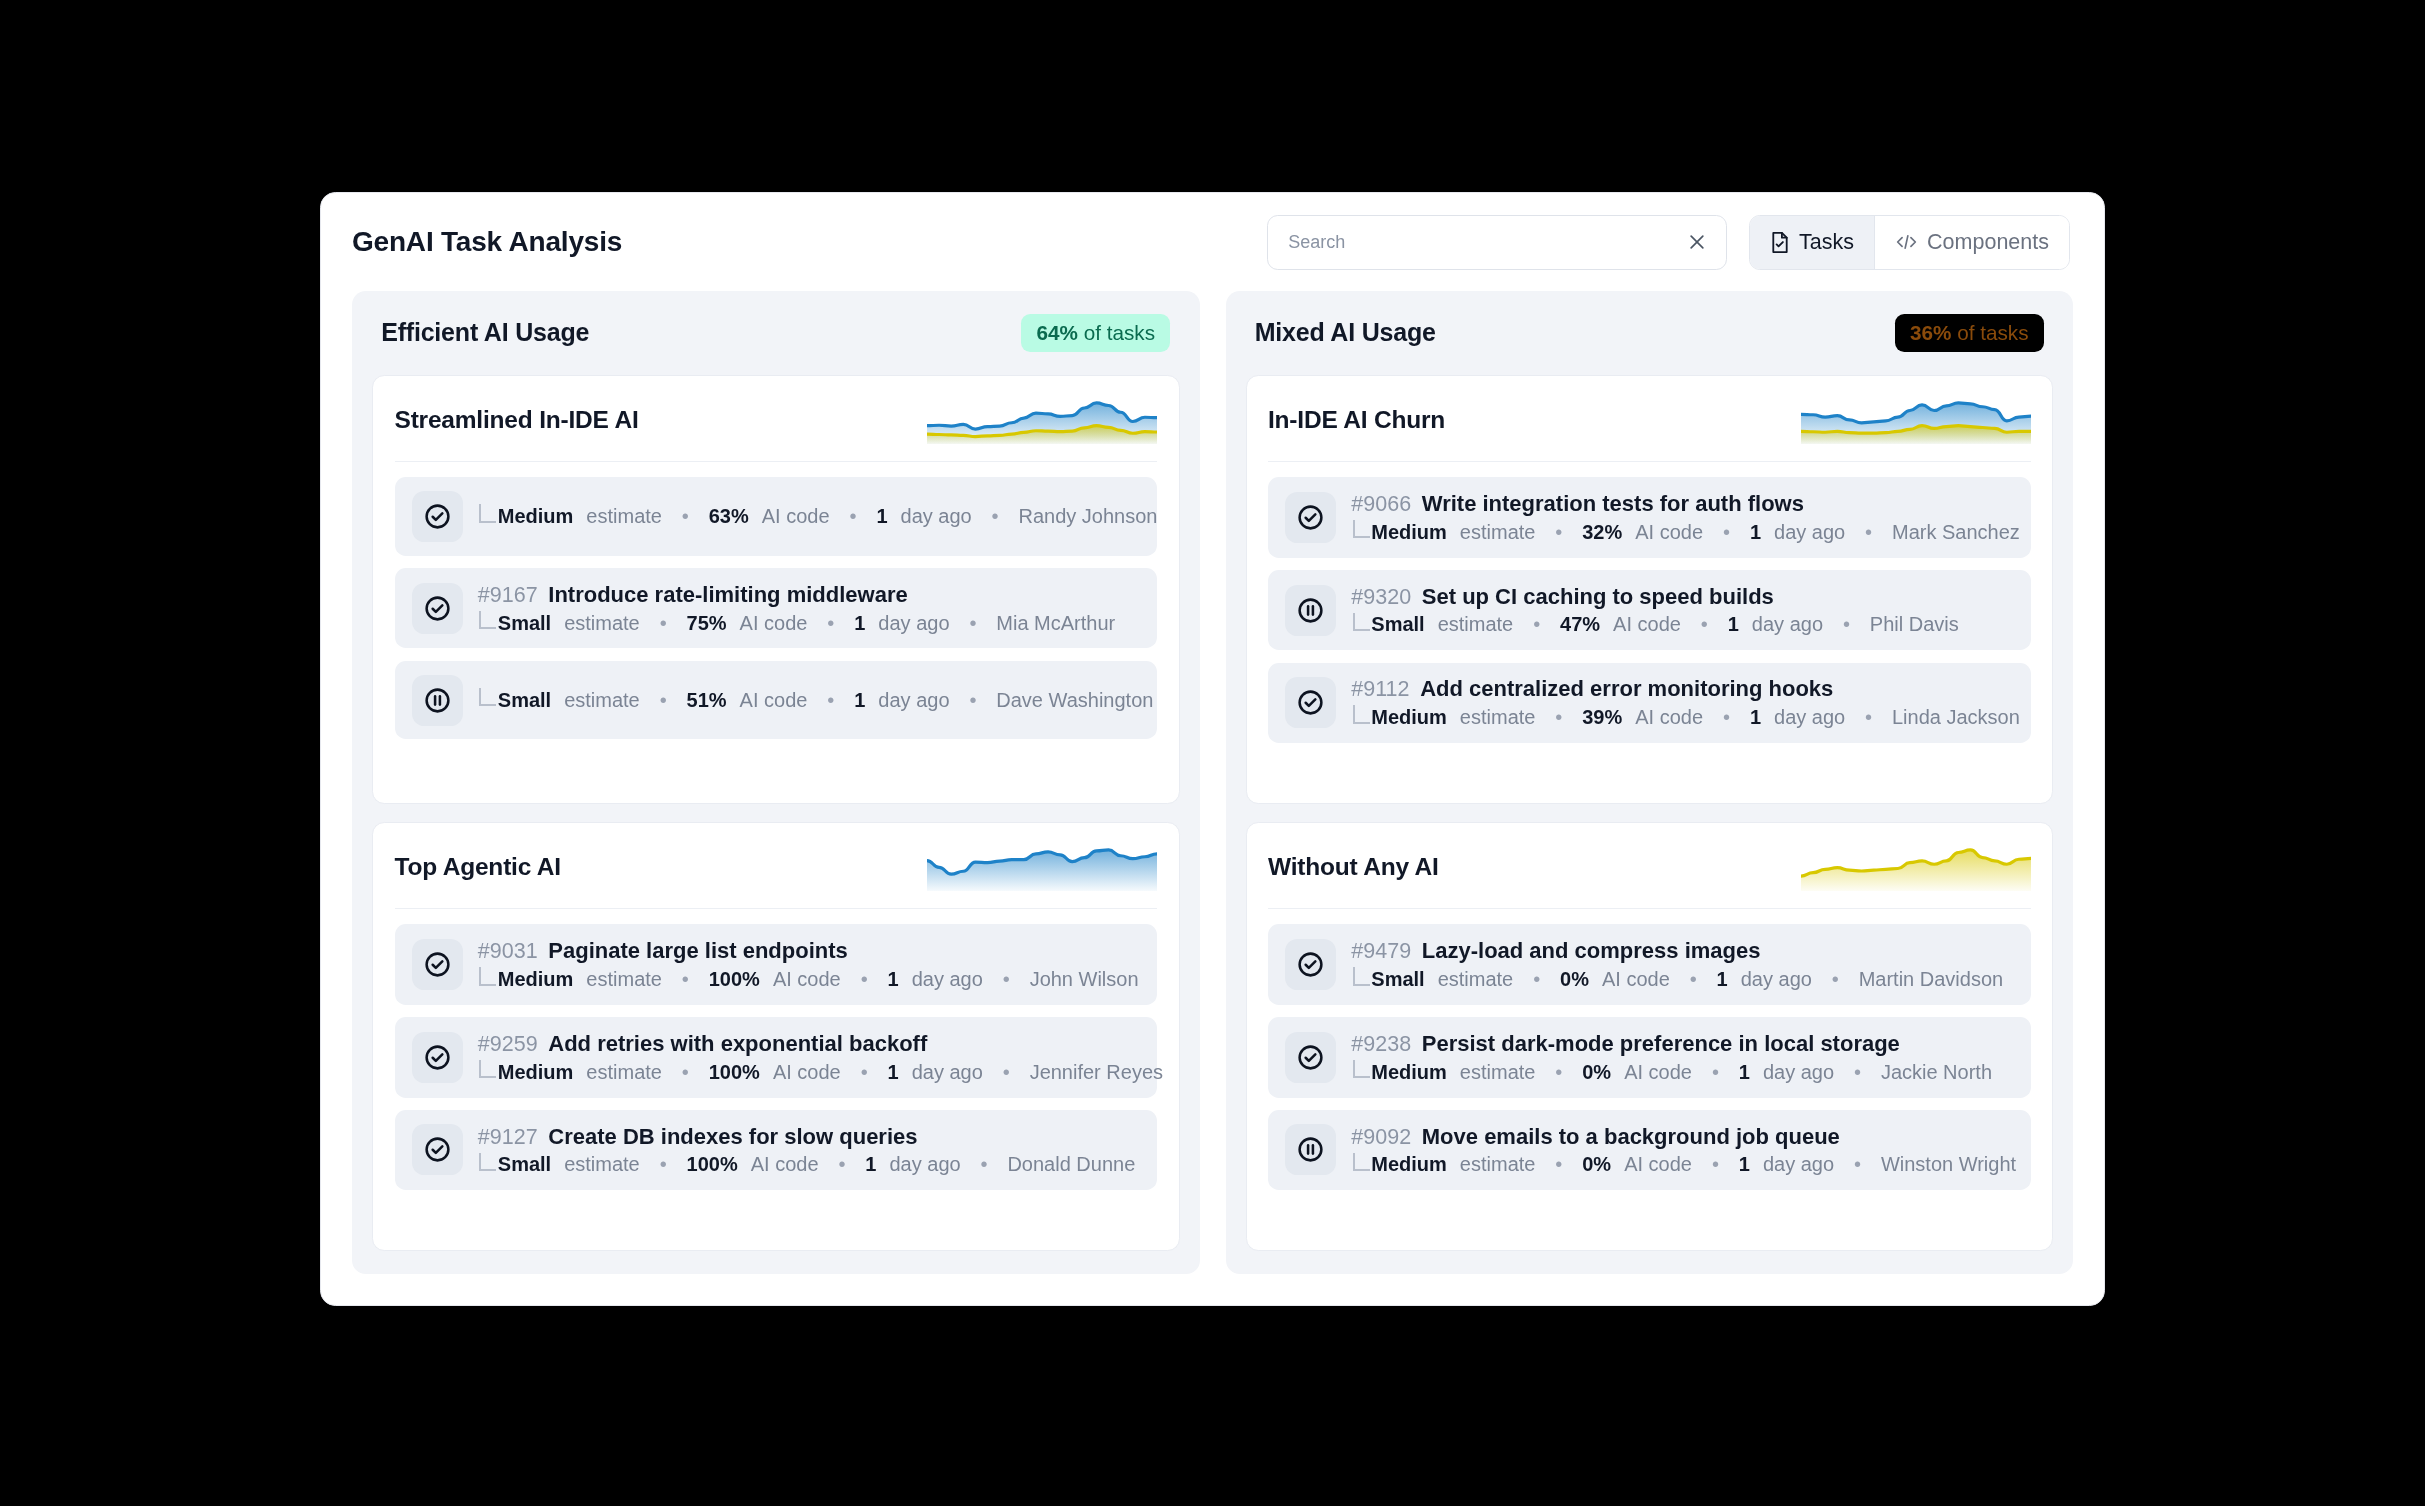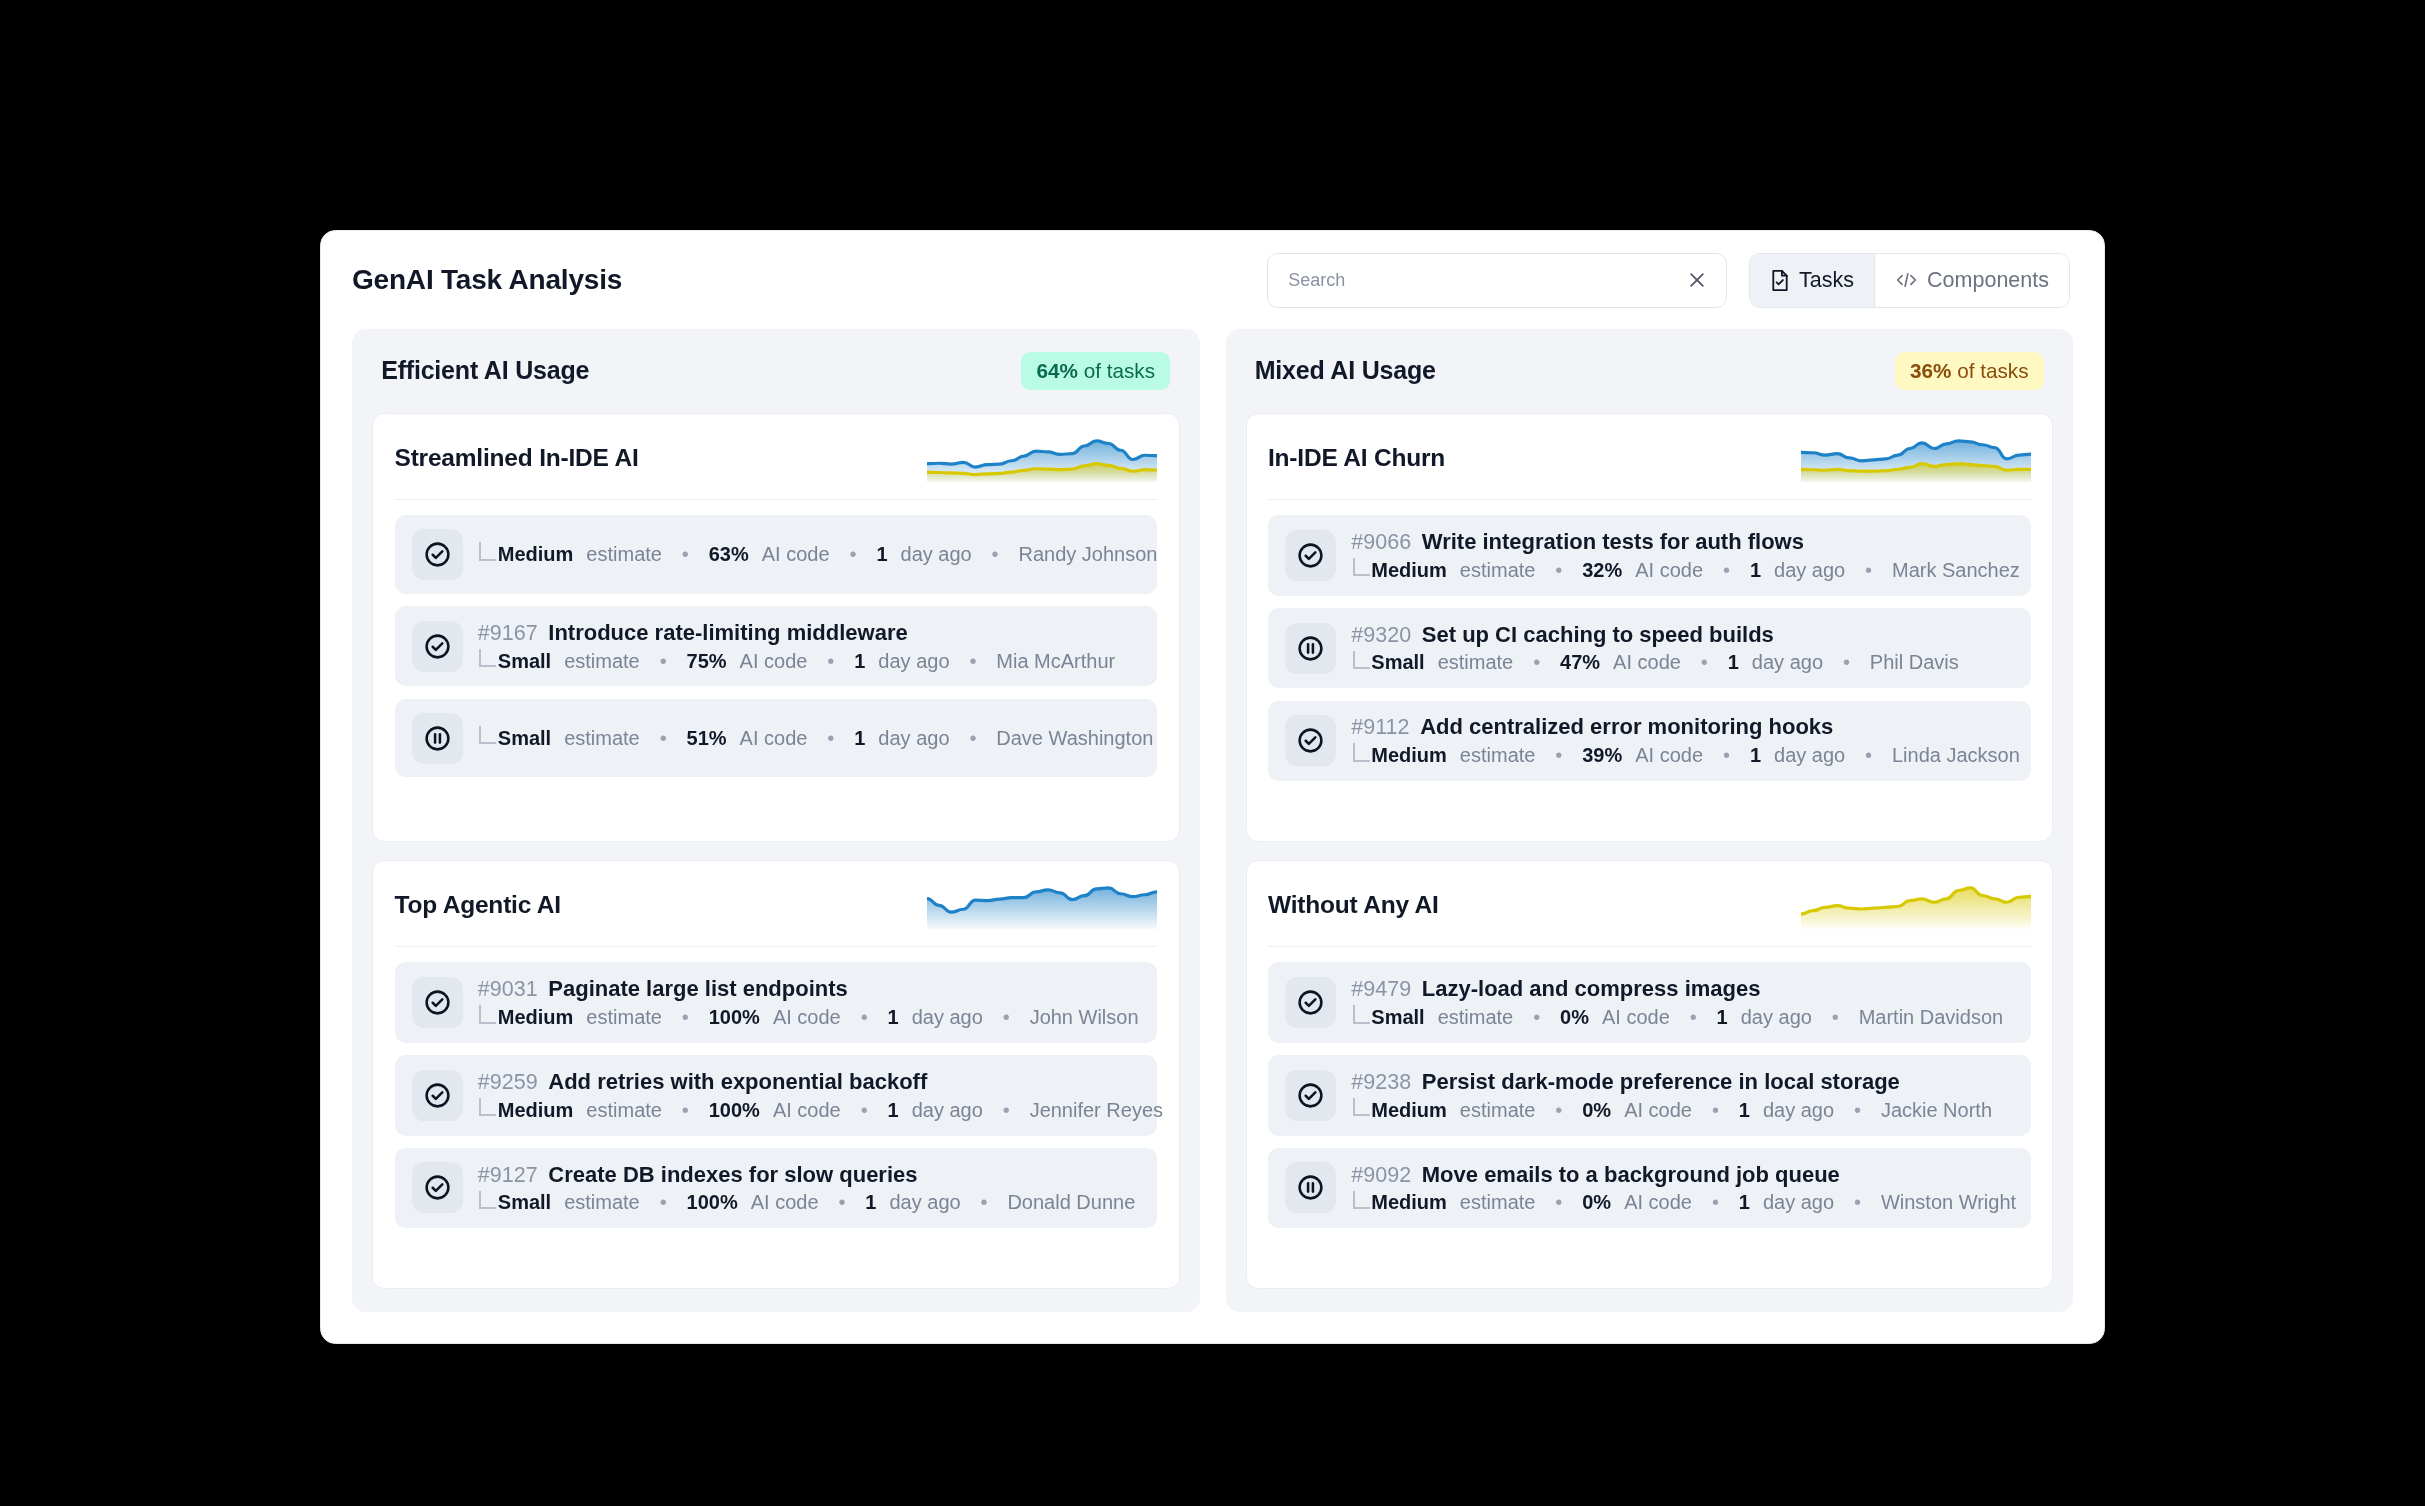--- a/index.html
+++ b/index.html
@@ -17,21 +17,20 @@
     position: absolute;
     left: 320px;
     top: 192px;
     width: 1785px;
     height: 1114px;
     background: #ffffff;
     border-radius: 15.3px;
     border: 1.5px solid #e6e8ee;
     box-shadow: 0 9.2px 31px rgba(0,0,0,0.35);
     overflow: hidden;
-    margin-top: 38px;
   }
 
   
   .app-header {
     height: 98px;
     display: flex;
     align-items: center;
     padding: 0 34px 0 31px;
     gap: 21.5px;
   }
@@ -140,21 +139,21 @@
   }
   .col-badge {
     margin-left: auto;
     border-radius: 9.2px;
     padding: 6.9px 15.3px;
     font-size: 20.7px;
     white-space: nowrap;
   }
   .col-badge .pct { font-weight: bold; }
   .badge-teal  { background: #b9fbe4; color: #0a6b4f; }
-  .badge-amber { background: #fef9c3; color: #8a4b0b; text-align: center; }
+  .badge-amber { background: #000000; color: #8a4b0b; text-align: center; }
 
   
   .card {
     background: #ffffff;
     border: 1.5px solid #e9ecf2;
     border-radius: 12.3px;
     padding: 20px 21.5px 23px 21.5px;
     flex: 1 1 0;
     display: flex;
     flex-direction: column;

